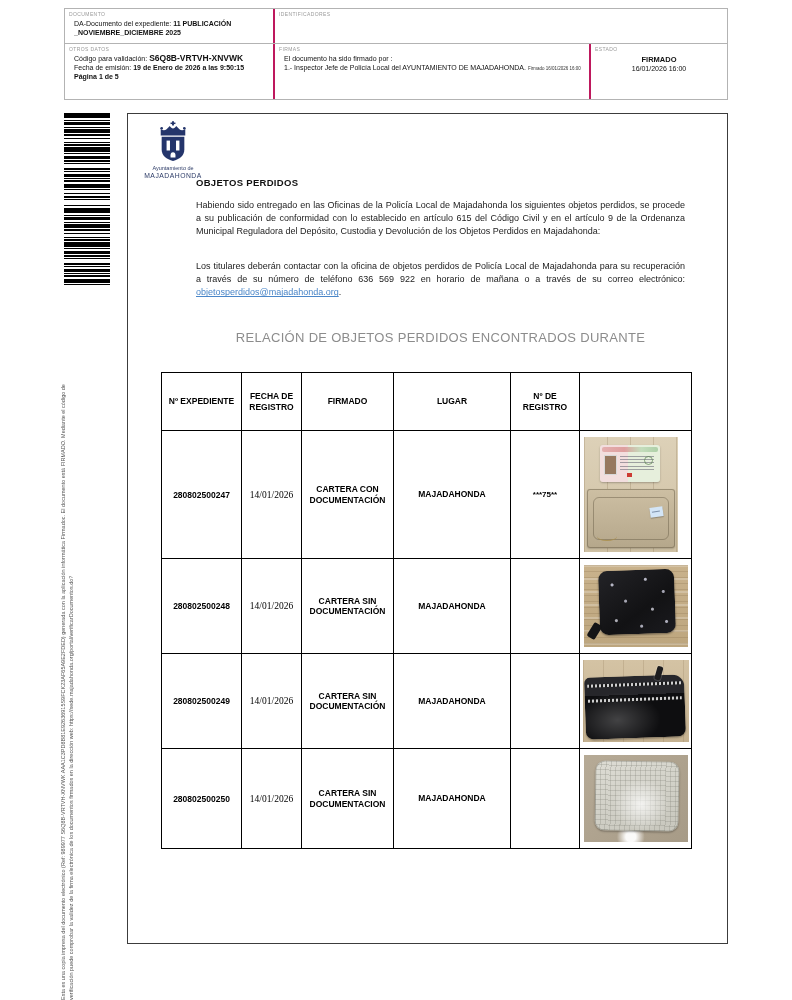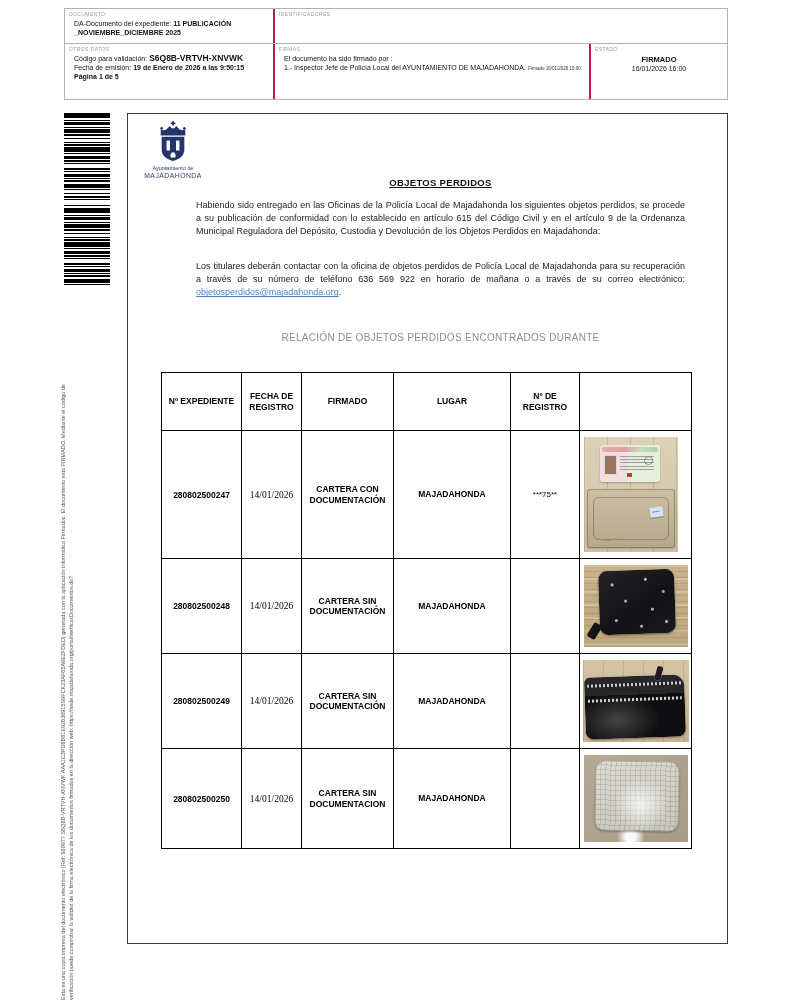--- a/index.html
+++ b/index.html
@@ -38,39 +38,39 @@
   .margin-text .rot div { white-space:nowrap; overflow:hidden; }
 
   
   .frame { position:absolute; left:127px; top:113px; width:601px; height:831px; border:1px solid #3c3c3c; background:#fff; }
 
   .logo { position:absolute; left:13px; top:7px; width:64px; text-align:center; color:#2b3a66; }
   .logo svg { display:block; margin:0 auto 2px auto; }
   .logo .l1 { font-size:5.5px; line-height:7px; }
   .logo .l2 { font-size:6.8px; letter-spacing:.5px; line-height:8px; }
 
-  .doc-title { position:absolute; left:68px; top:63px; width:489px; text-align:center; font-weight:bold; font-size:9.5px; letter-spacing:.3px; color:#111;text-decoration:underline; }
+  .doc-title { position:absolute; left:68px; top:63px; width:489px; text-align:left; font-weight:bold; font-size:9.5px; letter-spacing:.3px; color:#111; }
   .para { position:absolute; left:68px; width:489px; font-size:9px; line-height:13.2px; text-align:justify; color:#1c1c1c; }
   .para1 { top:85px; }
   .para2 { top:146px; }
   .email-link { color:#4a86c8; text-decoration:underline; cursor:pointer; }
 
   .subtitle { position:absolute; left:68px; top:216px; width:489px; text-align:center; color:#8c8c8c; }
-  .subtitle .s1 { font-size:10px; letter-spacing:.3px; line-height:16px; }
+  .subtitle .s1 { font-size:13px; letter-spacing:.3px; line-height:16px; }
   .subtitle .s2 { font-family:"Liberation Serif", serif; font-size:11.5px; letter-spacing:1px; line-height:16px; }
 
   
   table.lost { position:absolute; left:33px; top:258px; border-collapse:collapse; table-layout:fixed; }
   table.lost td { border:1px solid #000; text-align:center; vertical-align:middle; padding:2px; color:#000; }
   td.ghost { border:none; border-left:1px solid #000; }
   .hcell { font-weight:bold; font-size:8.5px; line-height:10.5px; }
   .exp  { font-weight:bold; font-size:8.5px; }
   .date { font-family:"Liberation Serif", serif; font-size:9.5px; color:#222; font-weight:normal; }
   .obj, .lug { font-weight:bold; font-size:8.5px; line-height:10.5px; }
-  .docnum { font-weight:normal; font-size:8px; }
+  .docnum { font-weight:bold; font-size:8px; }
   td.photocell { padding:0; position:relative; }
 
   
   .photo { position:relative; overflow:hidden; }
   .p1 { width:94px; height:115px; margin:4px auto 4px 2px;
         background: repeating-linear-gradient(90deg, rgba(120,95,60,.22) 0 1px, transparent 1px 23px),
                     linear-gradient(180deg,#ddd1b8,#cfc1a4); }
   .idcard { position:absolute; left:16px; top:8px; width:60px; height:37px; border-radius:3px;
             background:linear-gradient(90deg,#f2dede 0 46%, #e6efdc 46% 100%); box-shadow:0 1px 2px rgba(0,0,0,.25); }
   .id-top { position:absolute; left:2px; right:2px; top:2px; height:5px;

